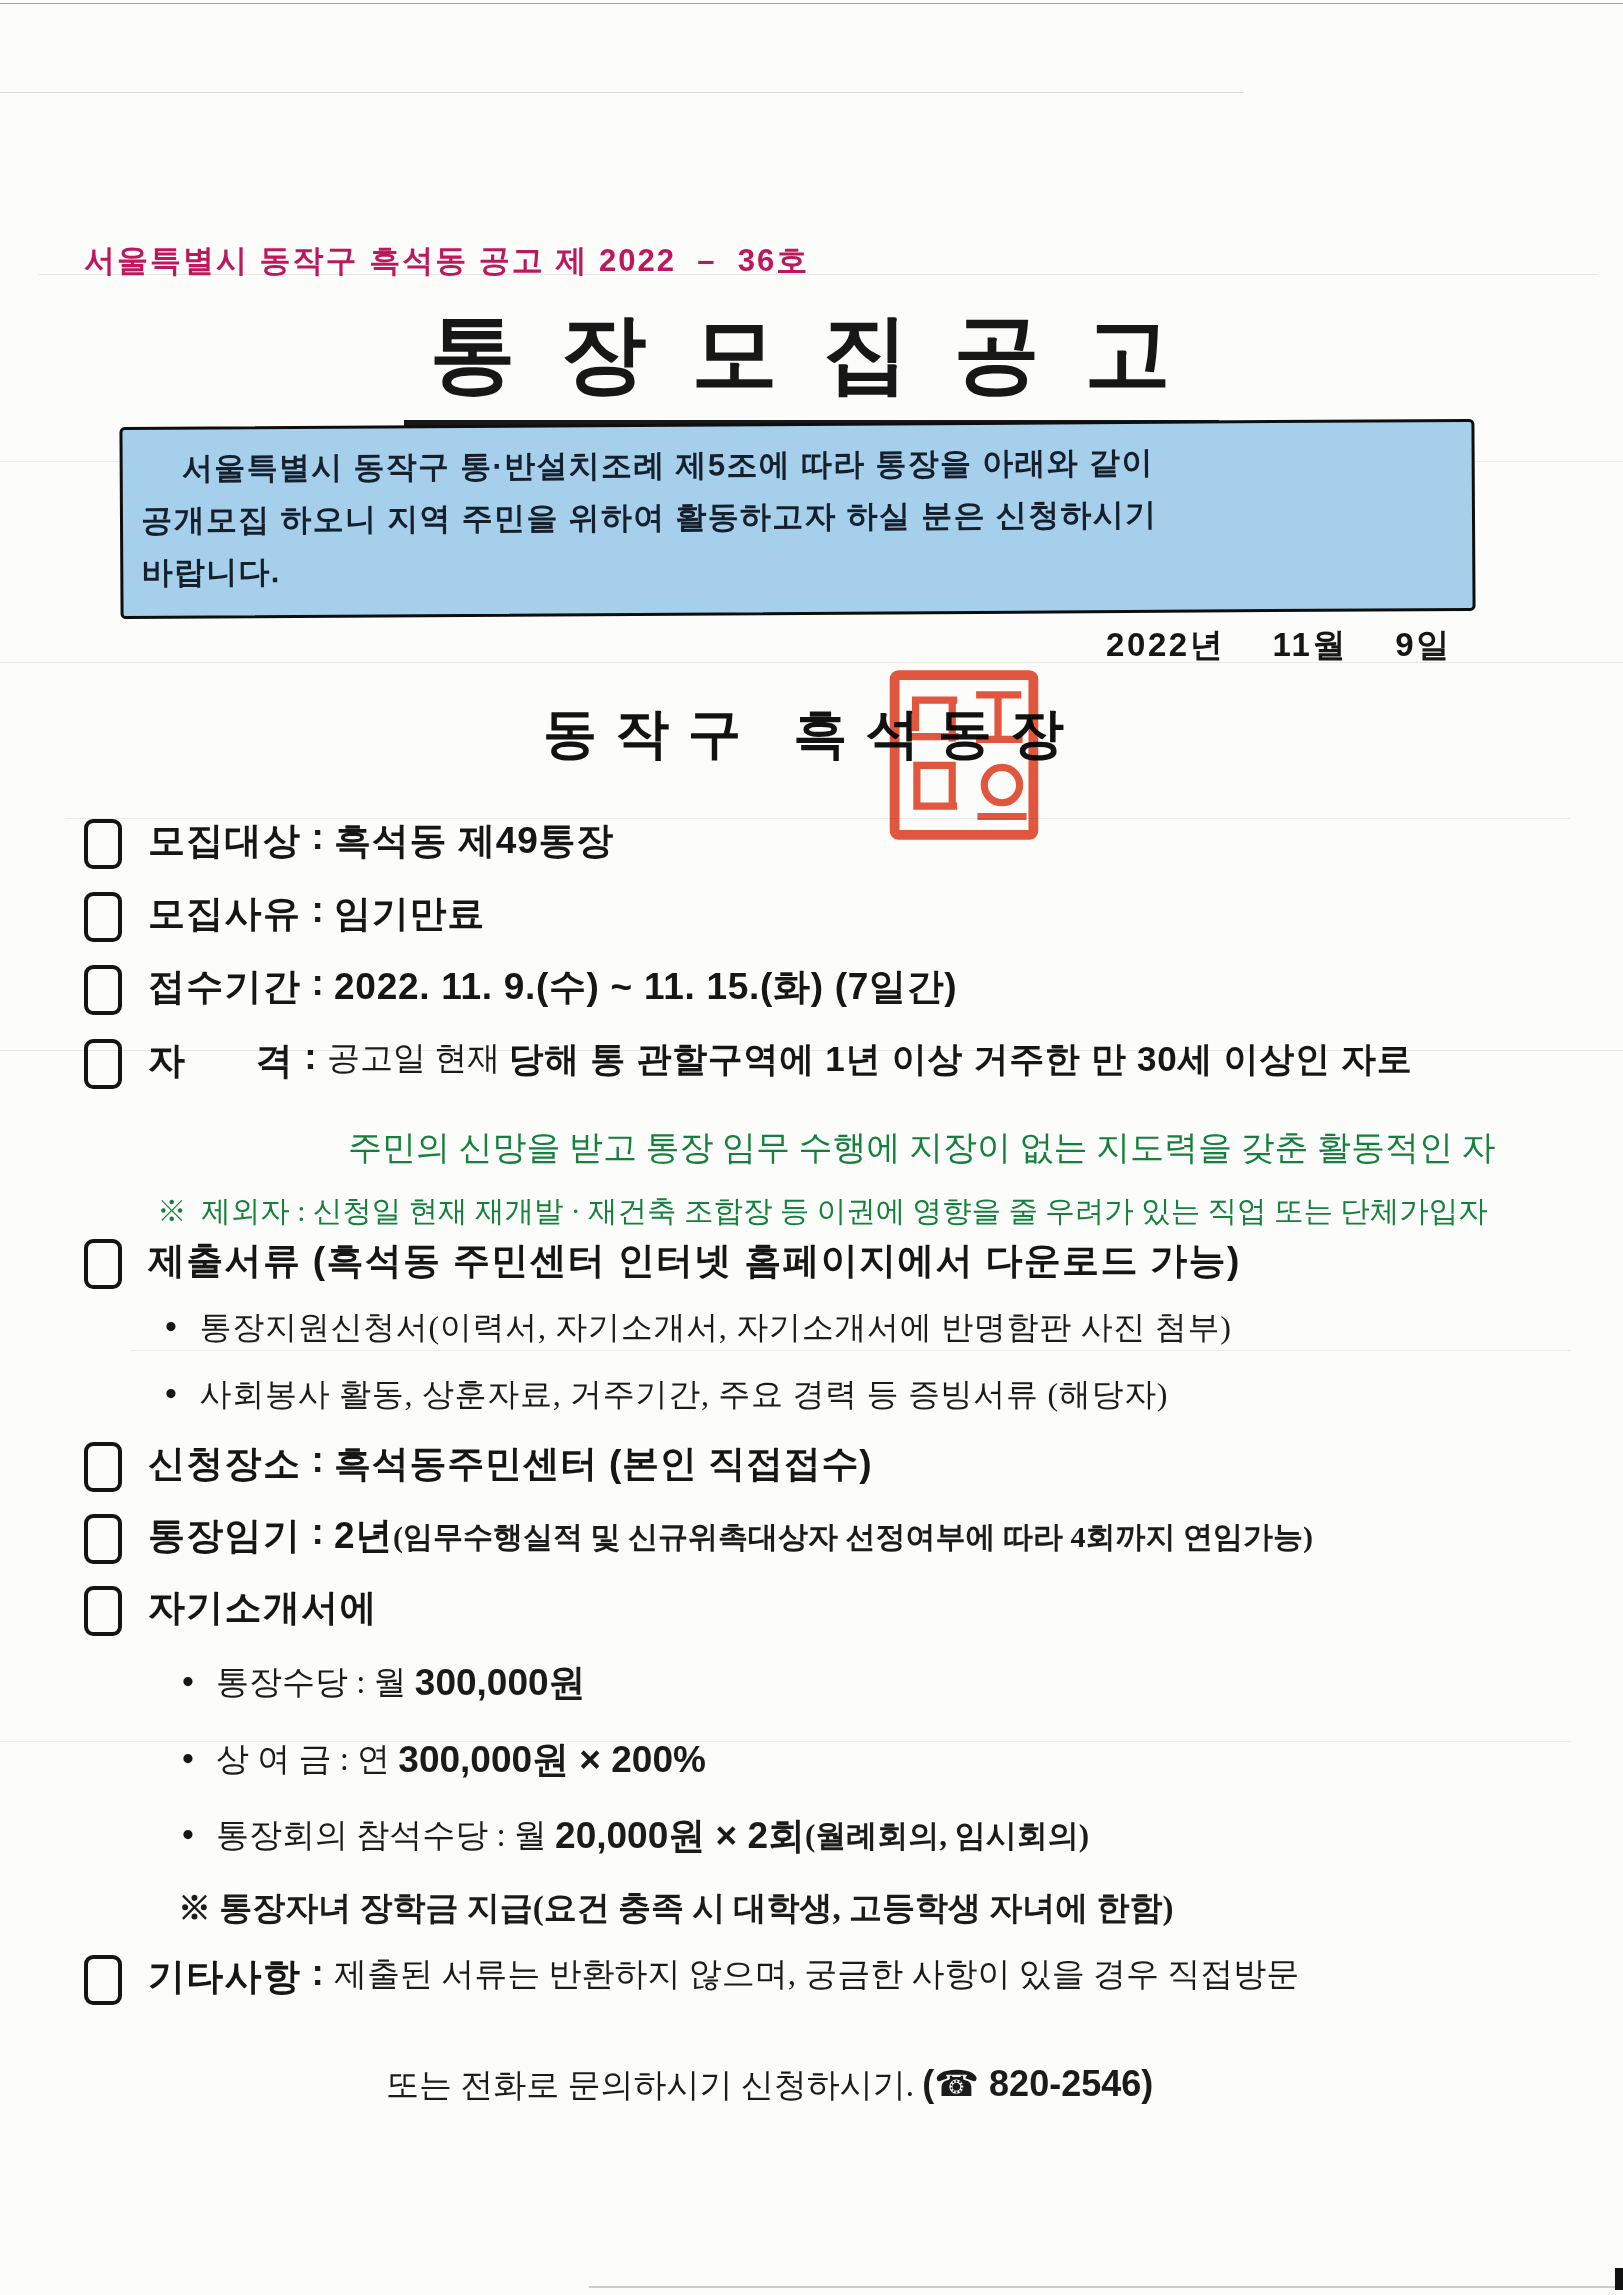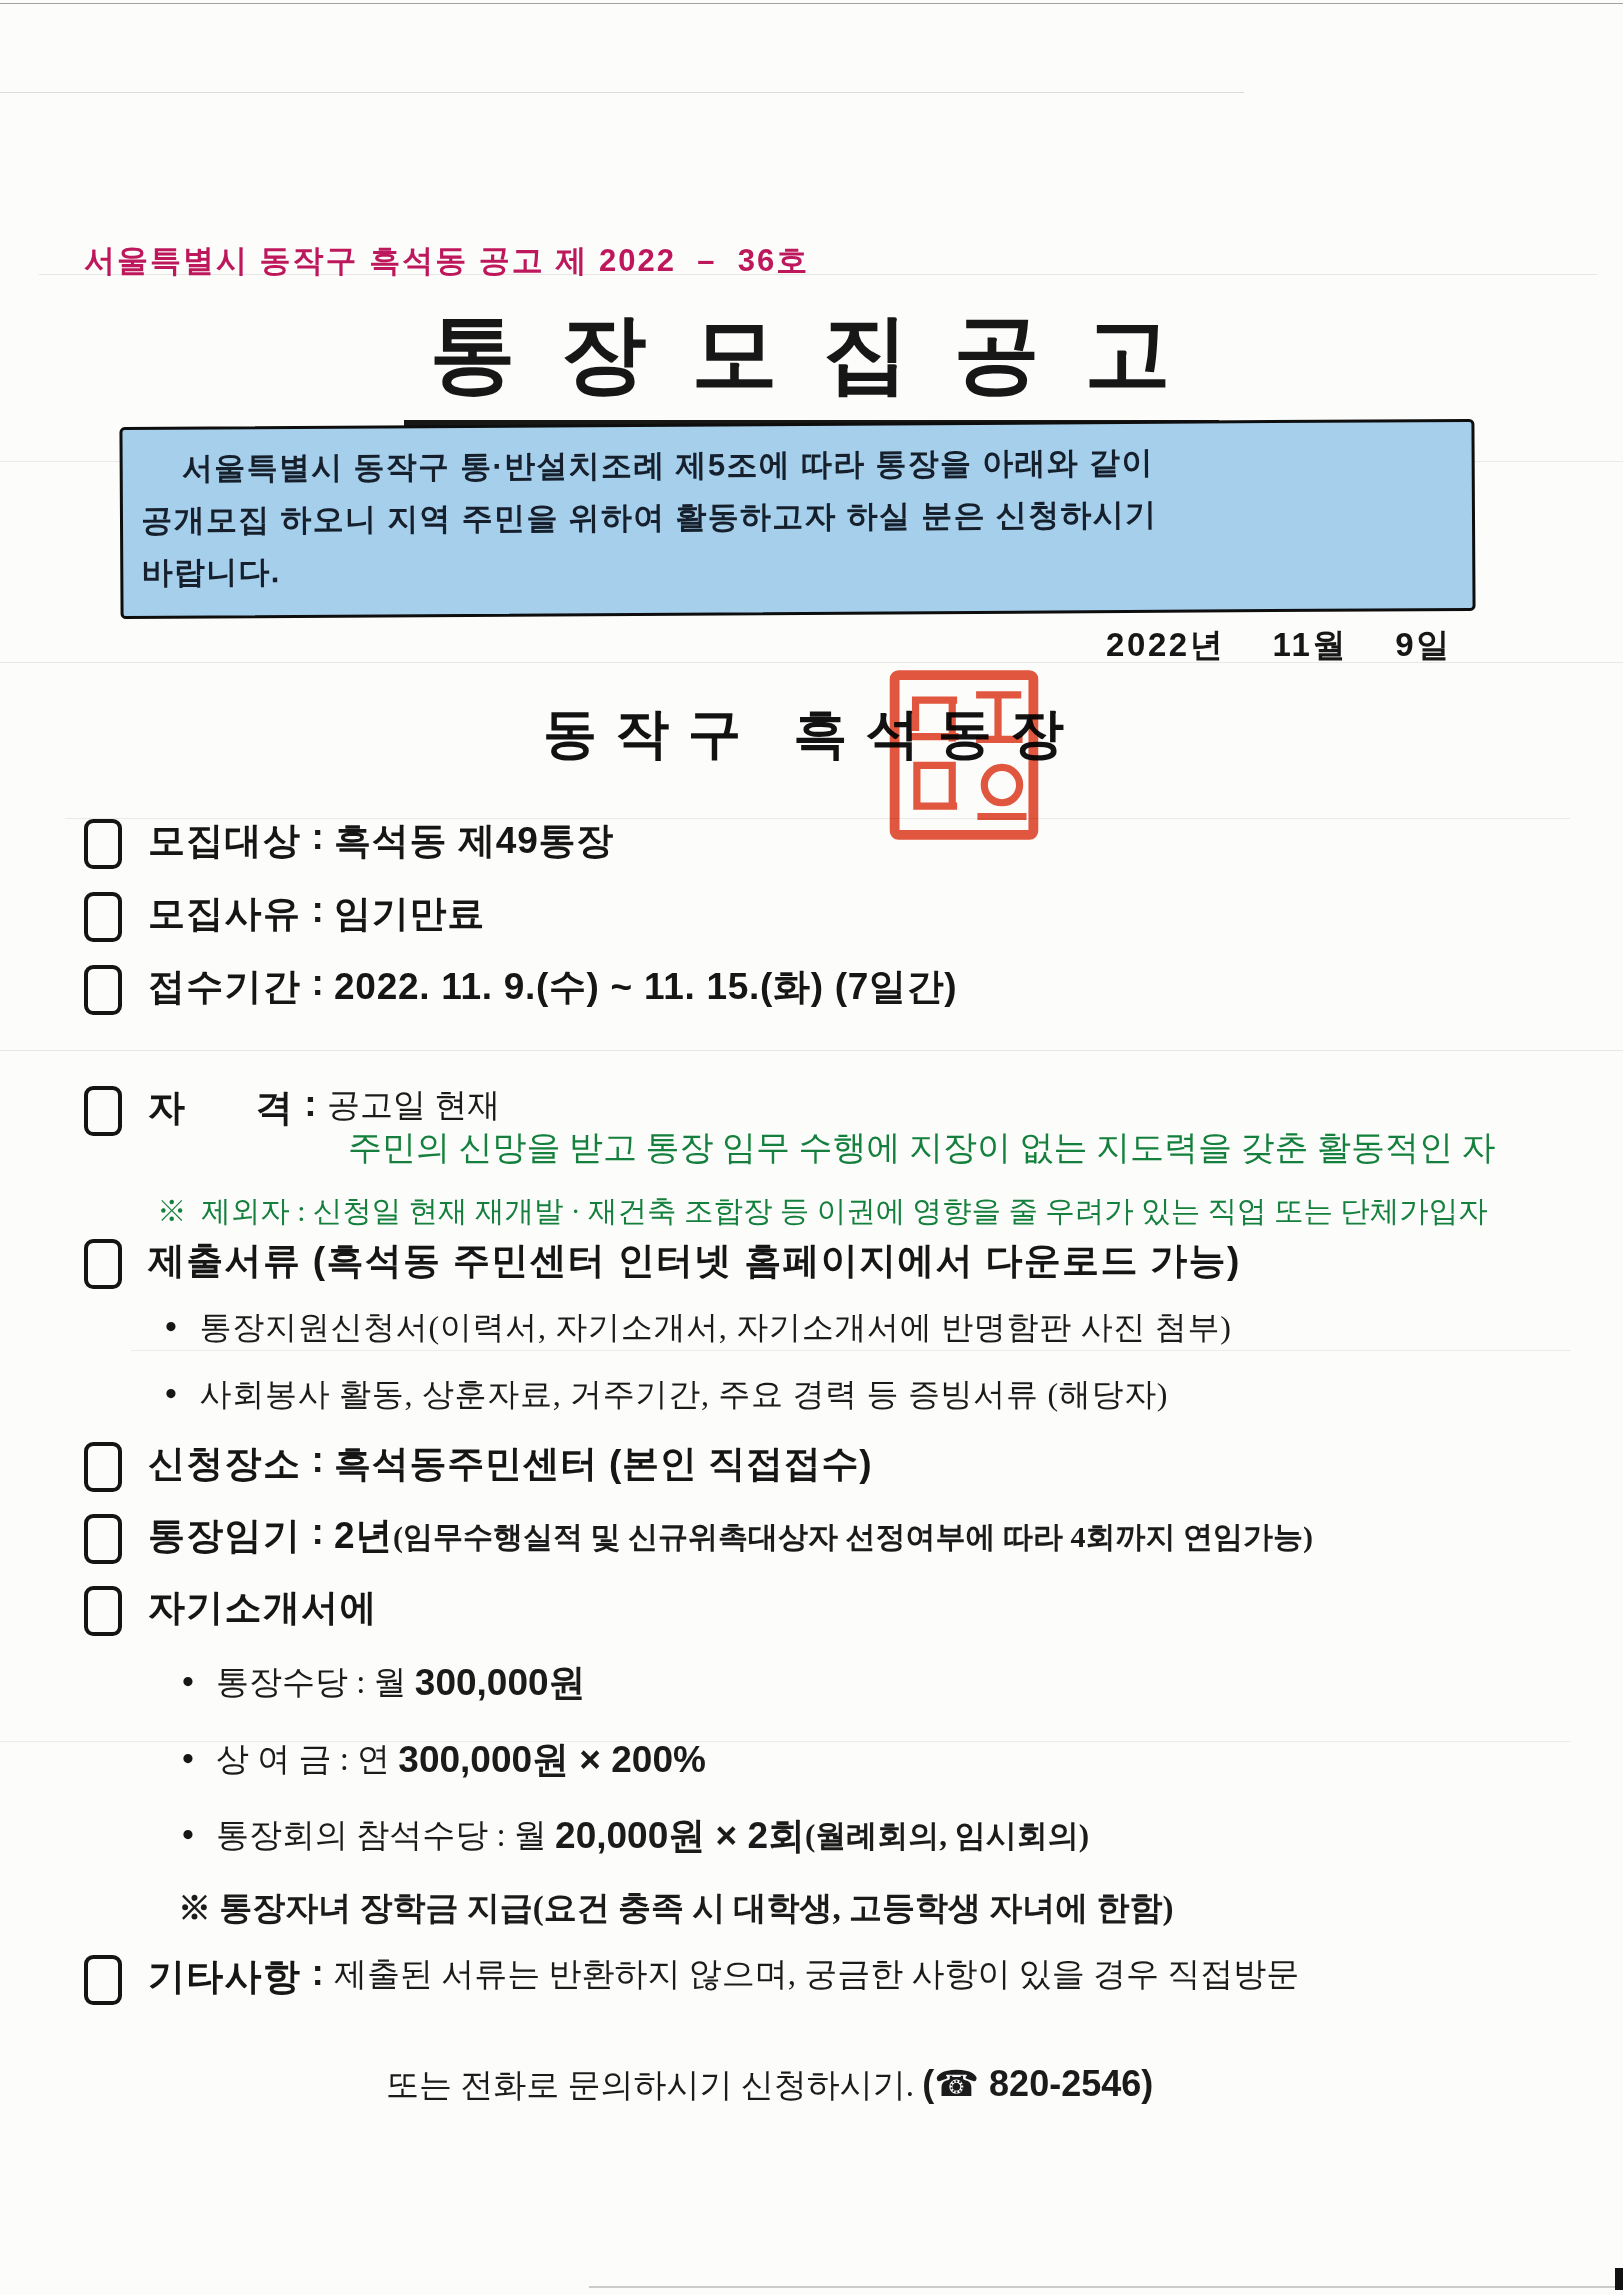--- a/index.html
+++ b/index.html
@@ -166,25 +166,26 @@
       <span class="val">임기만료</span>
   </div>
 
   <div class="abs row" style="top:962px;">
     <span class="checkbox"></span>
     <span class="lbl">접수기간</span>
       <span class="sep"> : </span>
       <span class="val">2022. 11. 9.(수) ~ 11. 15.(화) (7일간)</span>
   </div>
 
-  <div class="abs row" style="top:1083px;">
+  <div class="abs row" style="top:1036px;">
     <span class="checkbox"></span>
     <span class="lbl">자      격</span>
       <span class="sep"> : </span>
       <span class="val-serif">공고일 현재 </span>
+      <span class="val" style="font-size:35px;">당해 통 관할구역에 1년 이상 거주한 만 30세 이상인 자로</span>
   </div>
   <div class="abs cont-line myeongjo qual-line2">주민의 신망을 받고 통장 임무 수행에 지장이 없는 지도력을 갖춘 활동적인 자</div>
   <div class="abs cont-line myeongjo qual-excl">※  제외자 : 신청일 현재 재개발 · 재건축 조합장 등 이권에 영향을 줄 우려가 있는 직업 또는 단체가입자</div>
 
   <div class="abs bullet-row doc-bullet myeongjo" style="top:1306px;">
     <span>통장지원신청서(이력서, 자기소개서, 자기소개서에 반명함판 사진 첨부)</span>
   </div>
   <div class="abs row" style="top:1236px;">
     <span class="checkbox"></span>
     <span class="lbl">제출서류</span>

